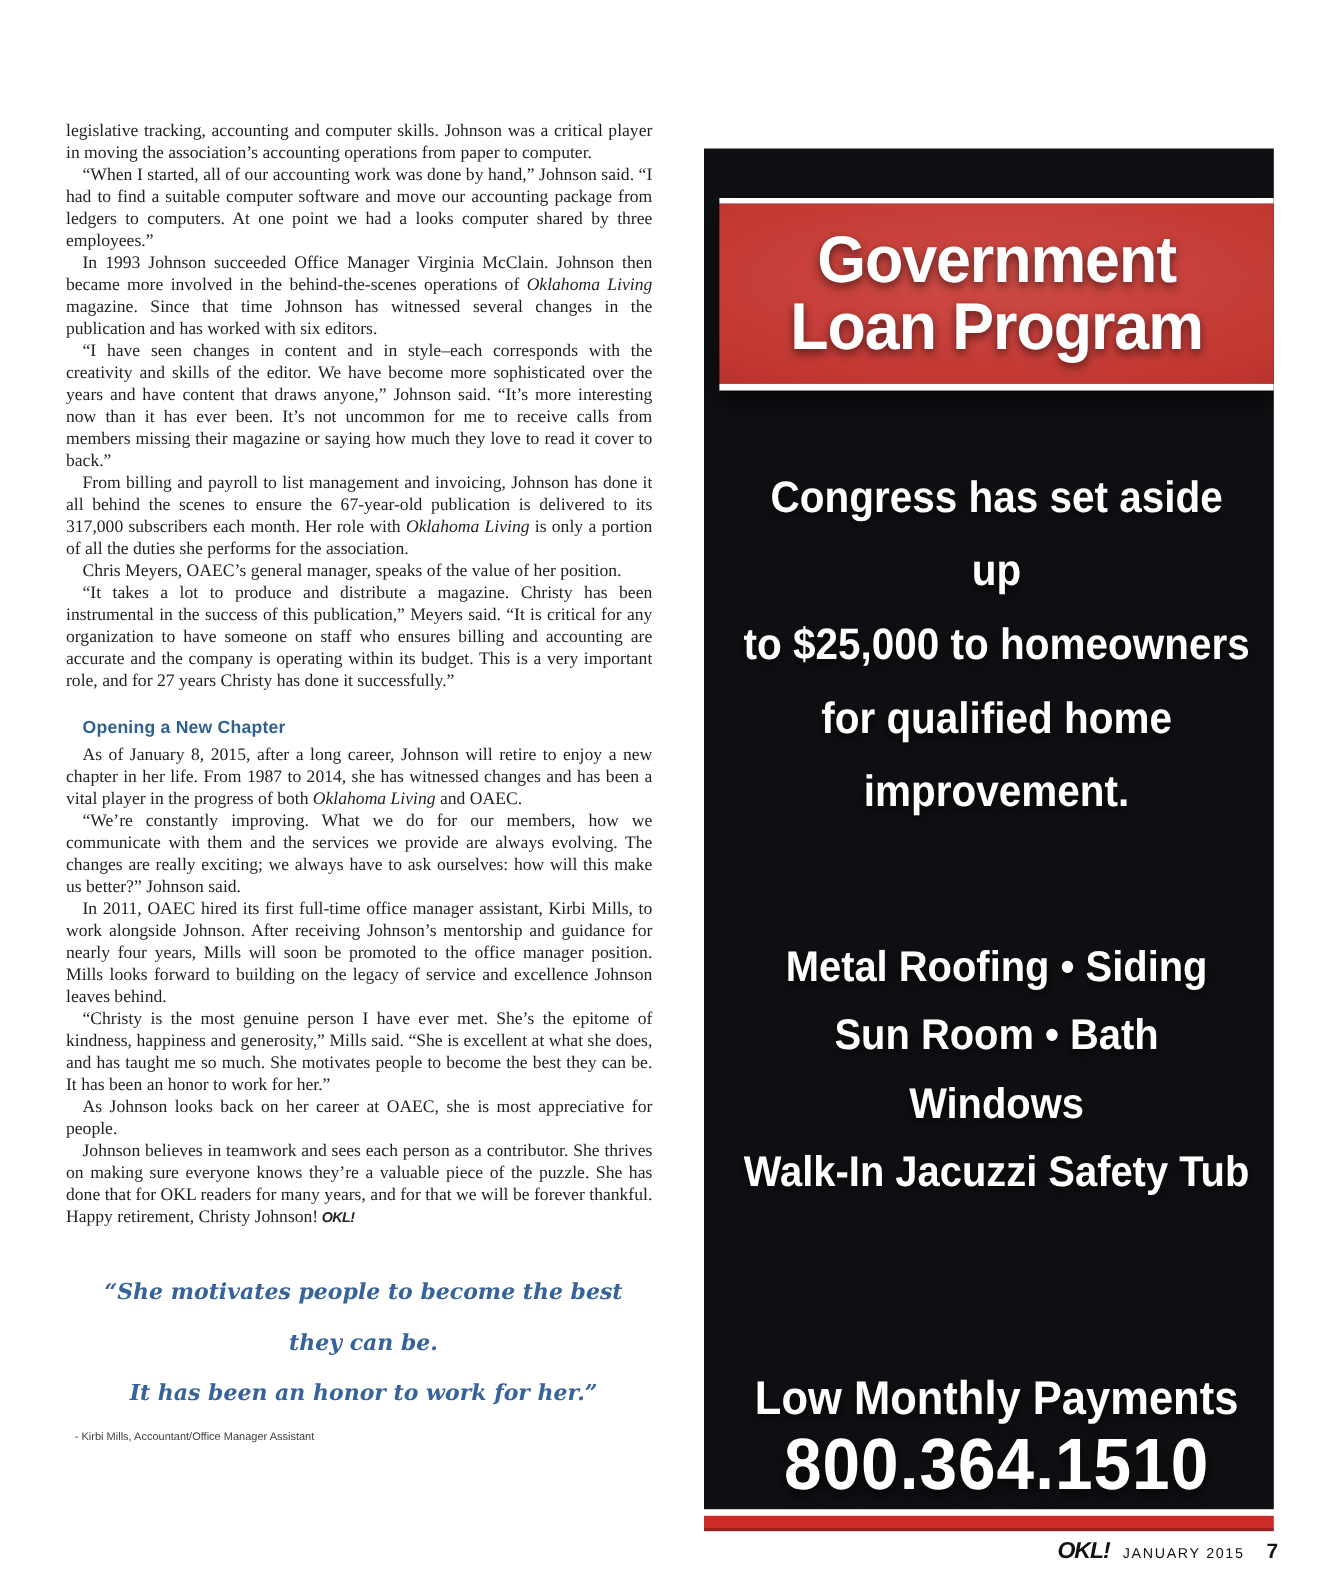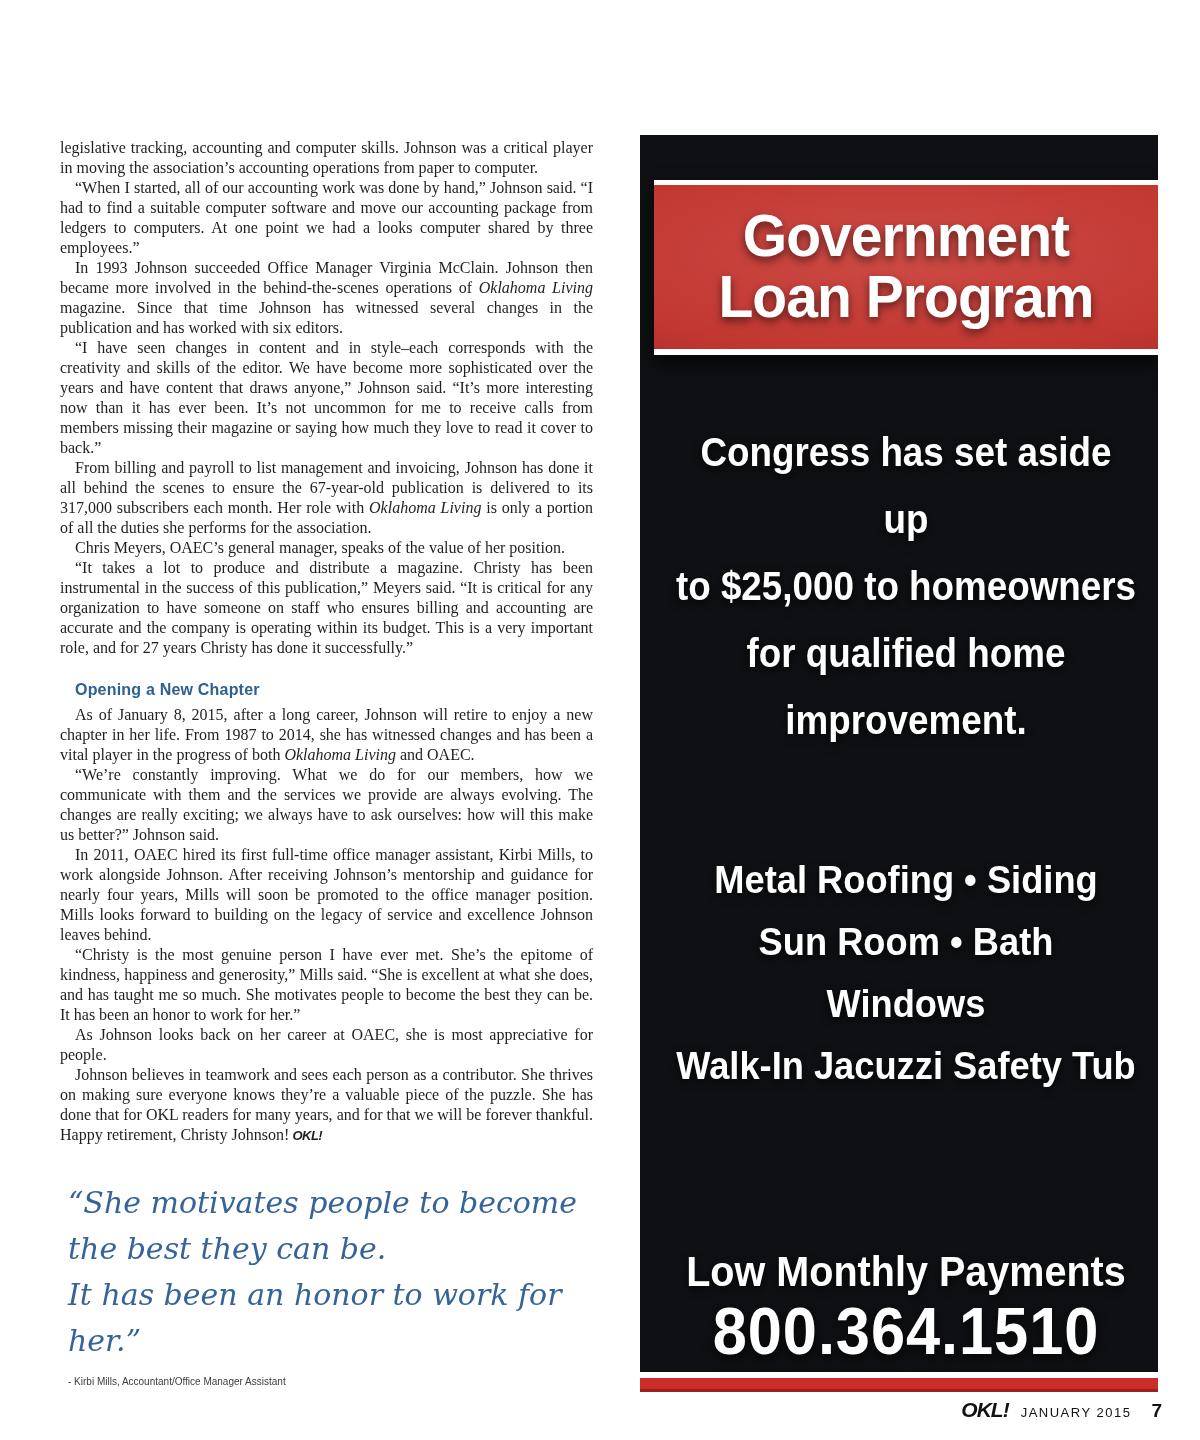--- a/index.html
+++ b/index.html
@@ -1,33 +1,33 @@
 <!DOCTYPE html>
 <html style="--ad-red: #c23732; --ad-black: #0e1013; --heading-blue: #2d6191; --quote-blue: #35639a;"><head>
 <meta charset="utf-8">
 <style>
   * { margin:0; padding:0; box-sizing:border-box; }
   html, body { width:1200px; height:1440px; background:#ffffff; }
   .page { position:relative; width:1200px; height:1440px; background:#ffffff; overflow:hidden;
           font-family:"Liberation Serif", serif; }
 
   
-  .article-col { position:absolute; left:60px; top:138px; width:533px; color:#1f1f1f;
+  .article-col { position:absolute; left:60px; top:110px; width:533px; color:#1f1f1f;
                  font-size:16px; line-height:20px; text-align:justify; }
   .body-p { margin:0; }
   .body-p.ind { text-indent:15px; }
   .body-p em { font-style:italic; }
   .okl-inline { font-family:"Liberation Sans", sans-serif; font-weight:900; font-style:italic;
                 font-size:13px; letter-spacing:-0.5px; white-space:nowrap; }
   .section-heading { font-family:Liberation Sans, sans-serif; font-weight:bold; font-size:16px;
                      line-height:20px; color:var(--heading-blue, #2d6191); margin:22px 0 5px 15px;
                      text-align:left; letter-spacing:0.2px; }
   .pull-quote { margin-top:34px; margin-left:8px; text-align:left; }
-  .pq-line { font-family:"DejaVu Serif", serif; font-style:italic; font-weight:normal; font-size:30px;
-             line-height:46px; color:var(--quote-blue, #35639a); }
+  .pq-line { font-family:"DejaVu Serif", serif; font-style:italic; font-weight:bold; font-size:20px;
+             line-height:46px; color:var(--quote-blue, #35639a);text-align:center; }
   .pq-attr { margin-top:8px; font-family:"Liberation Sans", sans-serif; font-size:10px;
              line-height:20px; color:#3d3d3d; }
 
   
   .ad { position:absolute; left:640px; top:135px; width:518px; }
   .ad-black { background:var(--ad-black, #0e1013); height:1237px; text-align:center; color:#ffffff;
               font-family:"Liberation Sans", sans-serif; font-weight:bold; overflow:hidden;padding-left:14px; }
   .ad-banner { margin-top:45px; border-top:5px solid #ffffff; border-bottom:6px solid #ffffff;
                background: radial-gradient(ellipse 120% 110% at 50% 42%, #cd4b45 0%, var(--ad-red, #c23732) 55%, #9e2623 100%);
                padding:20px 0 22px; box-shadow:0 10px 18px rgba(0,0,0,0.6); }

